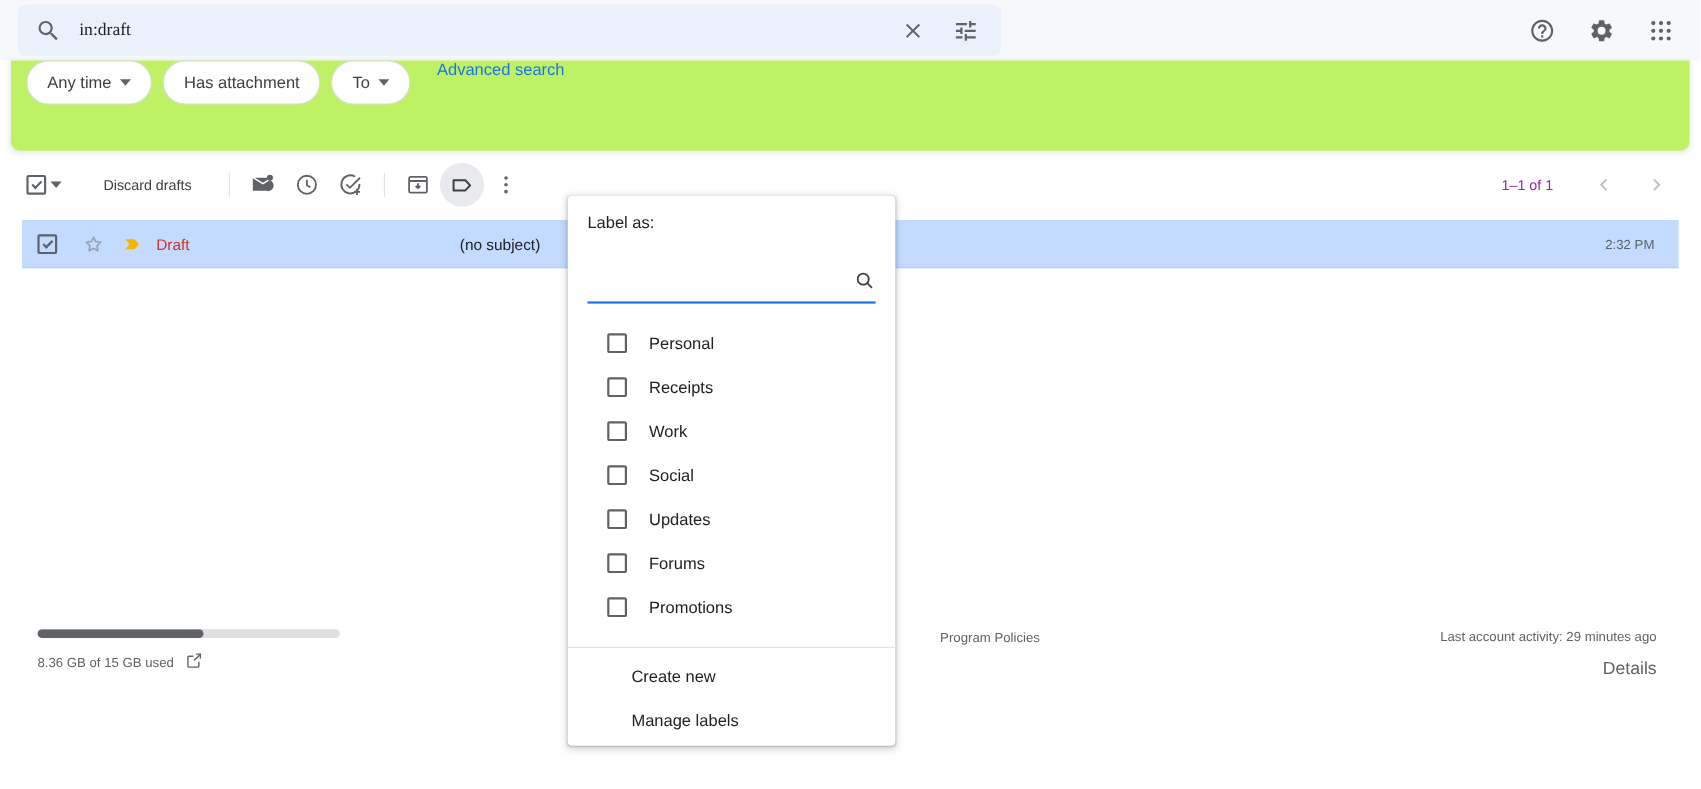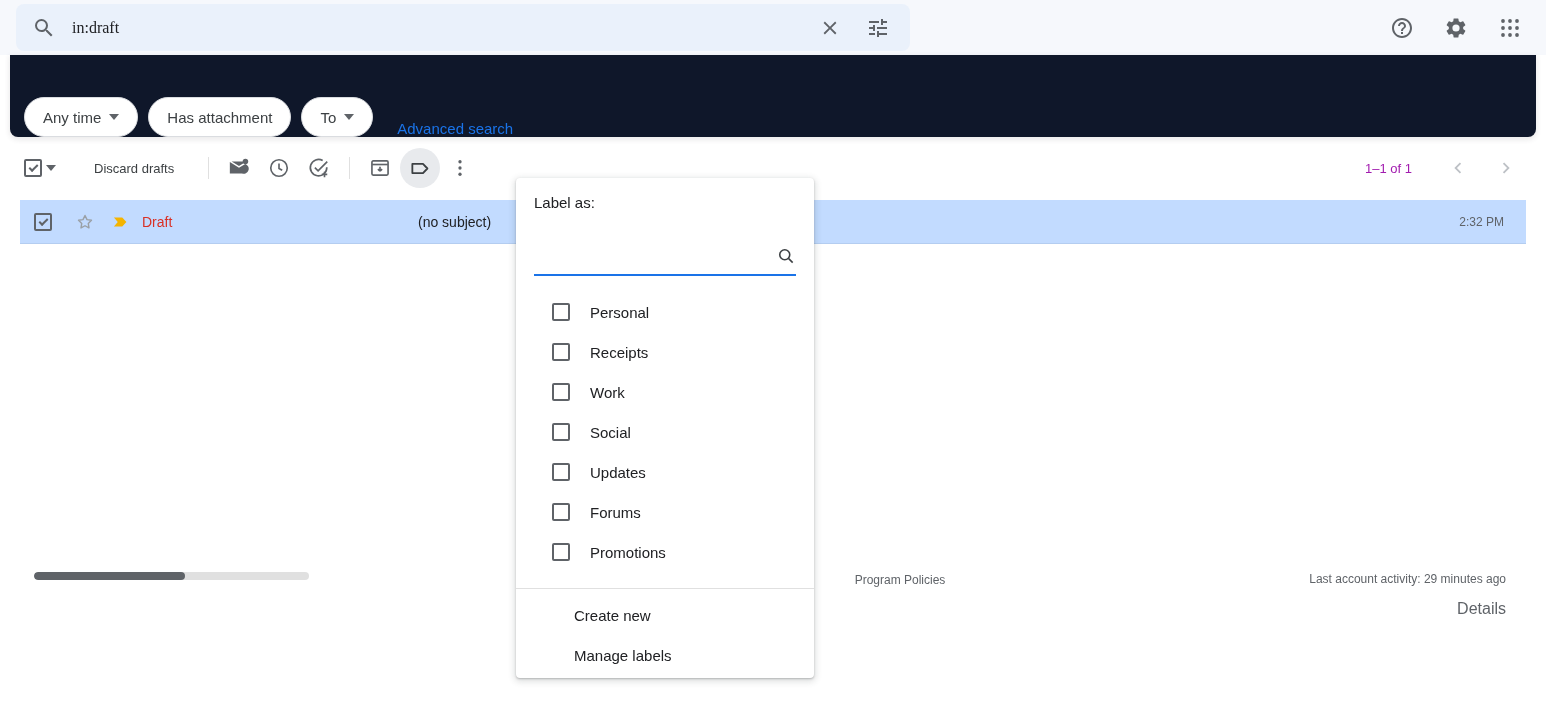--- a/index.html
+++ b/index.html
@@ -26,23 +26,23 @@
     font-family: Liberation Serif, serif; font-size: 16px; color: #202124;
     height: 100%; padding: 0;
   }
   .search-btn { width: 48px; height: 47px; display: flex; align-items: center; justify-content: center; cursor: pointer; }
   .topbar-right { position: absolute; right: 14px; top: 4px; height: 47px; display: flex; align-items: center; gap: 10px; }
   .icon-btn { width: 44px; height: 44px; border-radius: 50%; display: flex; align-items: center; justify-content: center; cursor: pointer; }
 
   
   .filter-card {
     position: absolute; left: 10px; top: 55px; width: 1526px; height: 82px;
-    background: #0f172a; border-radius: 0 0 8px 8px;
+    background: #bef264; border-radius: 0 0 8px 8px;
     box-shadow: 0 2px 5px 1px rgba(64,60,67,.10);
-    display: flex; align-items: flex-end; padding-left: 14px; gap: 10px;
+    display: flex; align-items: flex-start; padding-left: 14px; gap: 10px;
   }
   .chip {
     height: 40px; border: 1px solid #dadce0; border-radius: 20px;
     display: inline-flex; align-items: center; padding: 0 18px; gap: 8px;
     font-size: 15px; color: #3c4043; background: #fff; cursor: pointer; white-space: nowrap;
   }
   .caret { width: 0; height: 0; border-left: 5px solid transparent; border-right: 5px solid transparent; border-top: 6px solid #5f6368; }
   .adv-link { font-size: 15px; color: #1a73e8; margin-left: 14px; cursor: pointer; }
 
   
@@ -257,20 +257,30 @@
     </span>
     <span class="row-sender">Draft</span>
     <span class="row-subject">(no subject)</span>
     <span class="row-time">2:32 PM</span>
   </div>
 
   <div class="storage">
     <div class="storage-bar">
       <div class="storage-fill" id="storage-fill" style="width: 55%;"></div>
     </div>
+    <div class="storage-text">
+      <span>8.36 GB of 15 GB used</span>
+      <span>
+        <svg width="17" height="17" viewBox="0 0 24 24" fill="none" stroke="#5f6368" stroke-width="1.8">
+            <path d="M18 13.5V19a1.5 1.5 0 0 1-1.5 1.5h-11A1.5 1.5 0 0 1 4 19V8a1.5 1.5 0 0 1 1.5-1.5H11"></path>
+            <path d="M14.5 3.8H20v5.5"></path>
+            <path d="M20 3.8l-8 8"></path>
+          </svg>
+      </span>
+    </div>
   </div>
 
   <div class="footer-mid">Program Policies</div>
 
   <div class="footer-right">
     <div class="footer-activity">Last account activity: 29 minutes ago</div>
     <div class="footer-details">Details</div>
   </div>
 
   <div class="label-menu">

